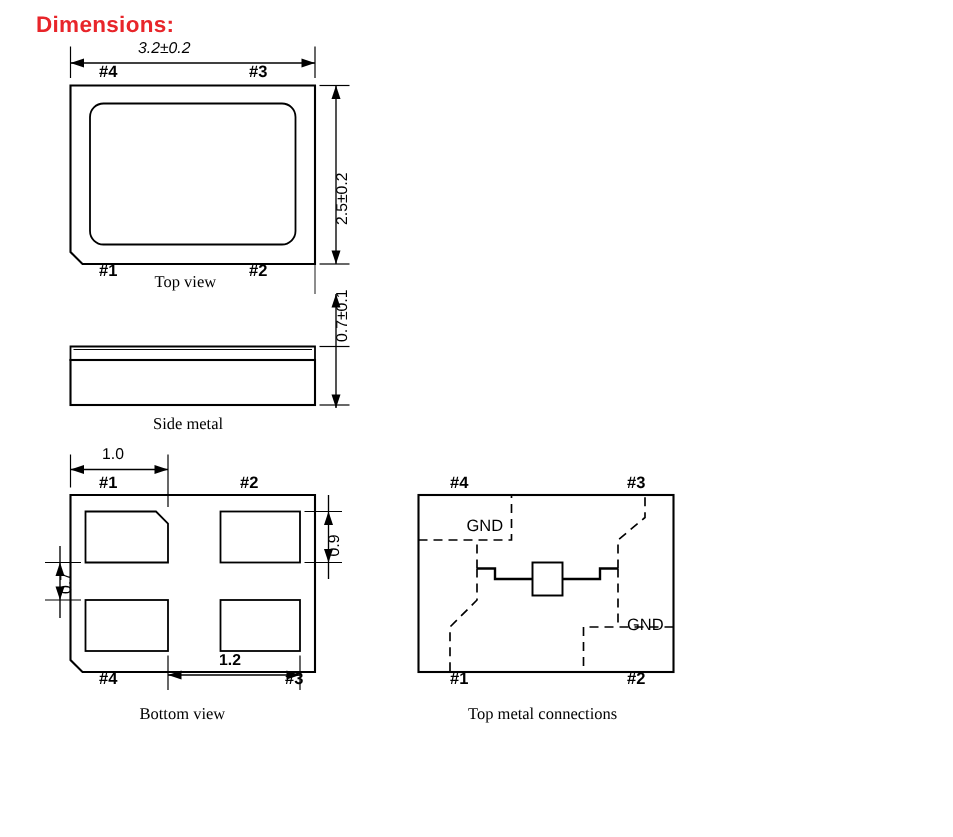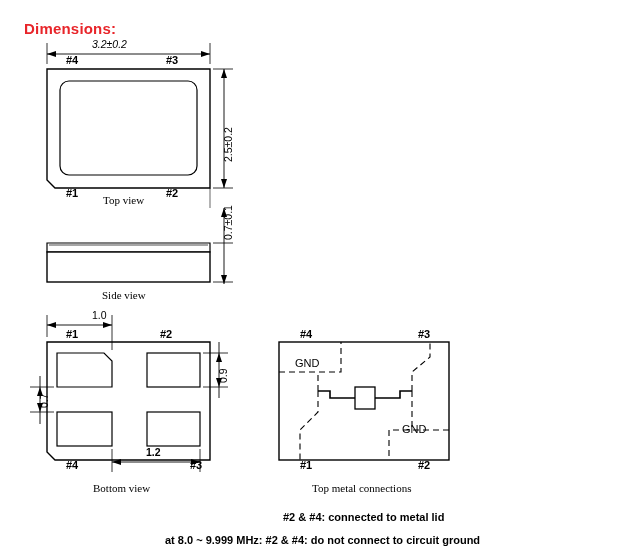--- a/index.html
+++ b/index.html
@@ -10,21 +10,21 @@
   body {
     width: 635px;
     height: 558px;
     position: relative;
     font-family: "Liberation Sans", sans-serif;
     color: #000000;
     overflow: hidden;
   }
   .root {
     position: absolute;
-    left: 0; top: 12px;
+    left: 0; top: 0;
     width: 635px;
     height: 486px;
   }
   .title {
     position: absolute;
     left: 24px;
     top: 8px;
     font-size: 15px;
     font-weight: bold;
     color: #e8252a;
@@ -42,20 +42,21 @@
     font-weight: bold;
     color: #000;
     white-space: nowrap;
   }
   .lbl-plain {
     position: absolute;
     font-size: 11px;
     font-weight: normal;
     color: #000;
     white-space: nowrap;
+    margin-left: 16px;
   }
   .dim {
     position: absolute;
     font-size: 10.5px;
     color: #000;
     white-space: nowrap;
   }
   .dim.vert {
     transform-origin: left top;
     transform: rotate(-90deg);
@@ -175,36 +176,34 @@
 
   <div class="dim" style="left:92px; top:26px;font-style:italic;">3.2±0.2</div>
   <div class="dim vert" style="left:222px; top:150px;">2.5±0.2</div>
   <div class="lbl" style="left:66px; top:42px;">#4</div>
   <div class="lbl" style="left:166px; top:42px;">#3</div>
   <div class="lbl" style="left:66px; top:175px;">#1</div>
   <div class="lbl" style="left:166px; top:175px;">#2</div>
   <div class="viewname" style="left:103px; top:182px;">Top view</div>
 
   <div class="dim vert" style="left:222px; top:228px;">0.7±0.1</div>
-  <div class="viewname" style="left:102px; top:277px;">Side view</div>
-
-  <div class="dim" style="left:68px; top:297px;margin-left:24px;">1.0</div>
+  <div class="viewname" style="left:102px; top:277px;">Side metal</div>
+
+  <div class="dim" style="left:68px; top:297px;">1.0</div>
   <div class="dim vert" style="left:217px; top:371px;">0.9</div>
   <div class="dim vert" style="left:38px; top:396px;">0.7</div>
   <div class="dim" style="left:146px; top:434px;font-weight:bold;">1.2</div>
   <div class="lbl" style="left:66px; top:316px;">#1</div>
   <div class="lbl" style="left:160px; top:316px;">#2</div>
   <div class="lbl" style="left:66px; top:447px;">#4</div>
   <div class="lbl" style="left:190px; top:447px;">#3</div>
   <div class="viewname" style="left:93px; top:470px;">Bottom view</div>
 
   <div class="lbl" style="left:300px; top:316px;">#4</div>
   <div class="lbl" style="left:418px; top:316px;">#3</div>
   <div class="lbl" style="left:300px; top:447px;">#1</div>
   <div class="lbl" style="left:418px; top:447px;">#2</div>
   <div class="lbl-plain" style="left:295px; top:345px; font-weight:normal;">GND</div>
   <div class="lbl-plain" style="left:402px; top:411px; font-weight:normal;">GND</div>
   <div class="viewname" style="left:312px; top:470px;">Top metal connections</div>
 
-  <div class="note" style="left:283px; top:499px;">#2 &amp; #4: connected to metal lid</div>
-  <div class="note" style="left:165px; top:522px;">at 8.0 ~ 9.999 MHz:  #2 &amp; #4: do not connect to circuit ground</div>
 
 </div>
 
 </body></html>

